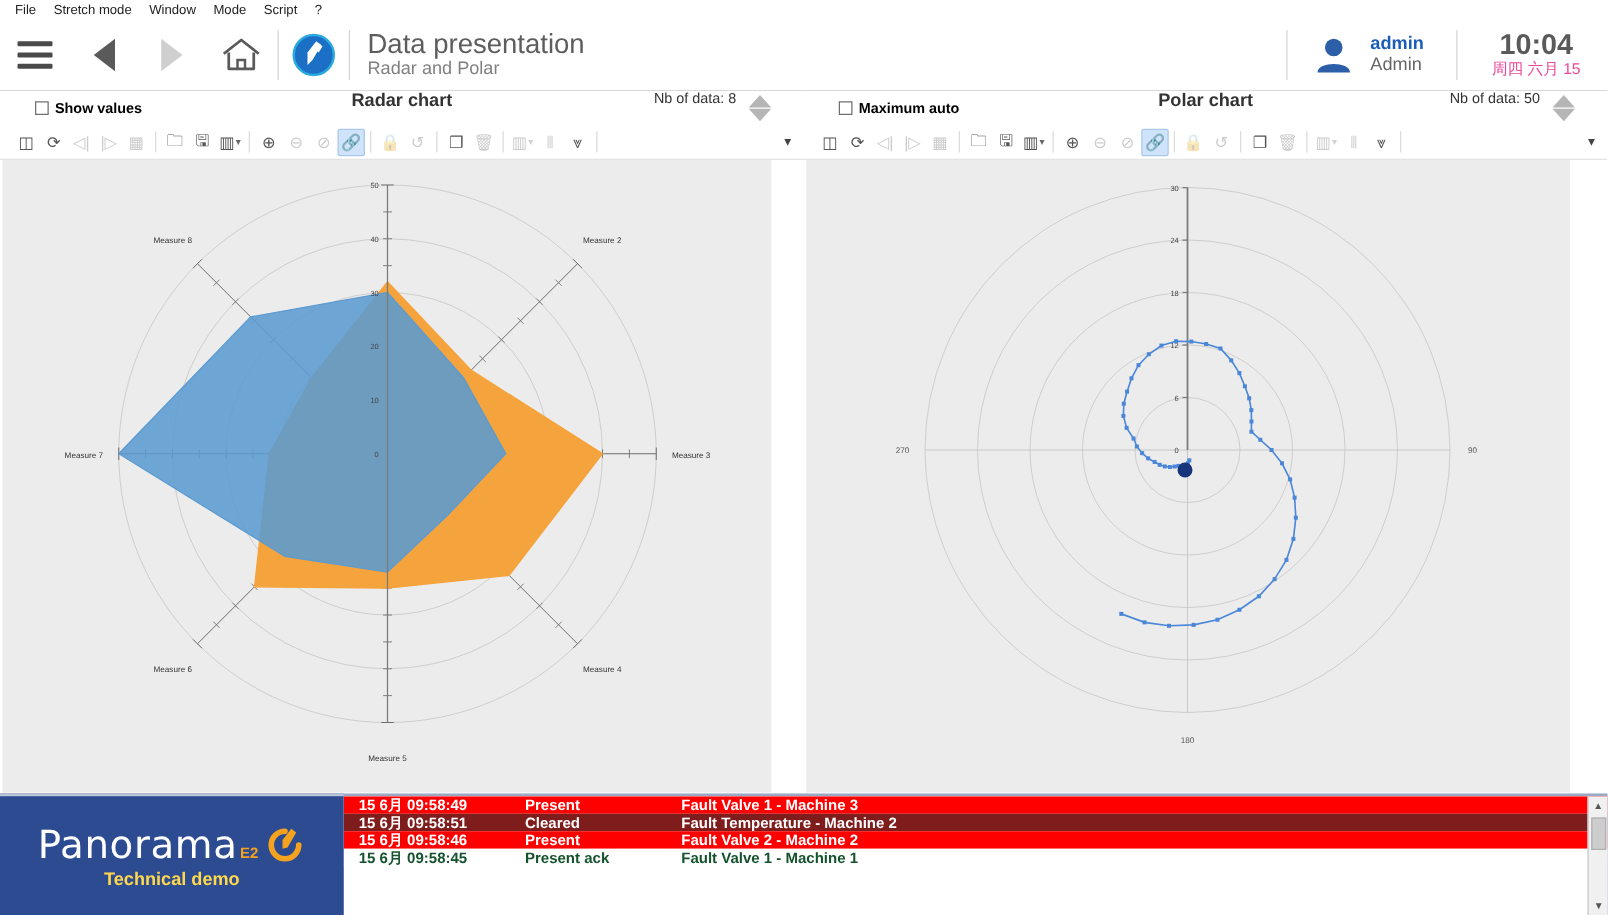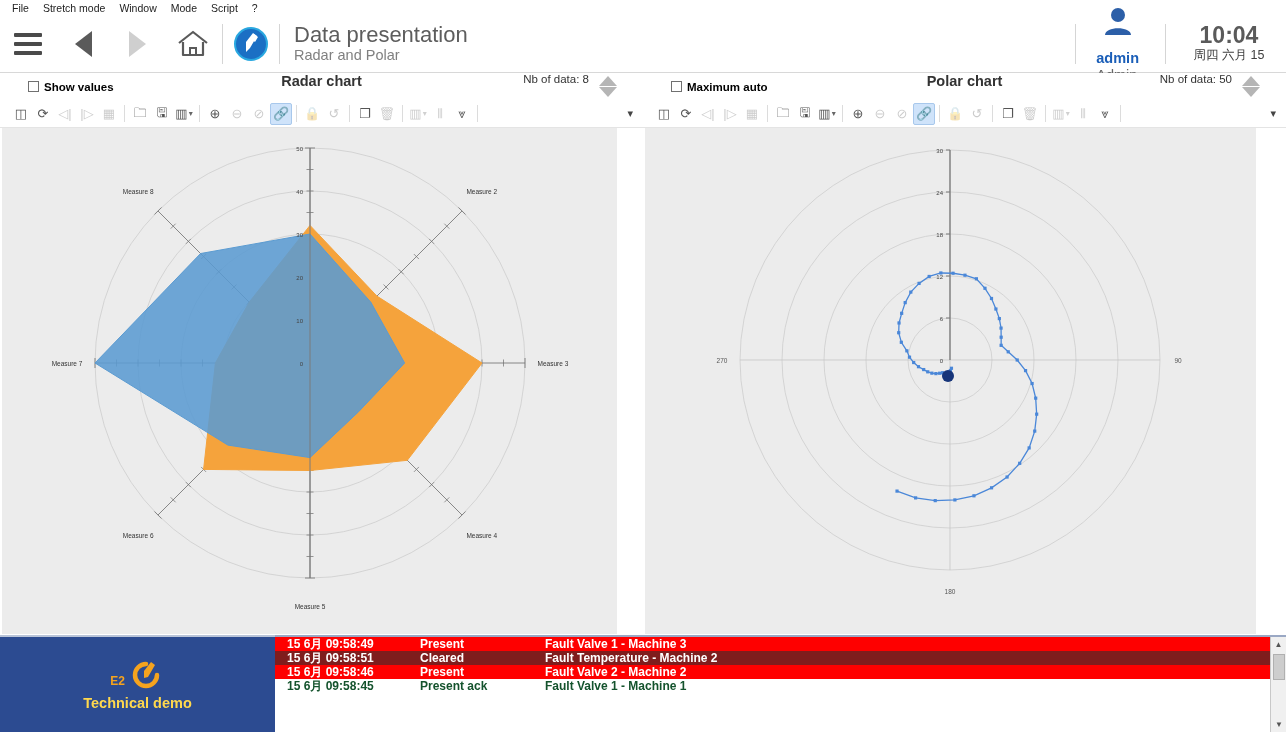--- a/index.html
+++ b/index.html
@@ -39,27 +39,27 @@
   .navbtn { width: 54px; display:flex; align-items:center; justify-content:center; cursor:pointer; }
   .tri-l { width:0;height:0;border-top:13px solid transparent;border-bottom:13px solid transparent;border-right:17px solid #5a5a5a; }
   .tri-r { width:0;height:0;border-top:13px solid transparent;border-bottom:13px solid transparent;border-left:17px solid #cfcfcf; }
   .homebtn { width: 58px; display:flex; align-items:center; justify-content:center; cursor:pointer; }
   .vsep { width:1px; height:40px; background:#d5d5d5; }
   .applogo { width: 56px; display:flex; align-items:center; justify-content:center; }
   .titlebox { padding-left: 14px; flex: 0 0 auto; }
   .title-main { font-size: 22px; color: #5d5d5d; line-height: 1.08; font-weight: 400; }
   .title-sub { font-size: 14.5px; color: #808080; line-height: 1.15; }
   .spacer { flex: 1 1 auto; }
-  .userbox { display:flex; align-items:center; gap: 12px; padding: 0 26px 0 20px; flex-direction: column; }
+  .userbox { display:flex; align-items:center; gap: 12px; padding: 0 26px 0 20px; }
   .user-txt { line-height: 1.15; }
   .user-name { font-size: 14.5px; color: #1a5eb8; font-weight: bold; }
   .user-role { font-size: 14.5px; color: #666; }
   .clockbox { padding: 0 16px 0 22px; text-align: center; min-width: 120px; }
   .clock-time { font-size: 23px; font-weight: bold; color: #5a5a5a; line-height: 1.05; }
-  .clock-date { font-size: 12.5px; color: #404040; }
+  .clock-date { font-size: 12.5px; color: #ec4899; }
 
   
   .panels { display: flex; height: 562px; background: #fff; }
   .panel { width: 643px; position: relative; }
   .panel.left { border-right: 0; }
   .panel-head {
     height: 27px; display:flex; 
     padding: 0 4px 0 28px; position: relative; background:#fff;
   }
   .chk { display:flex; align-items:center; gap:5px; cursor:pointer; }
@@ -538,20 +538,21 @@
           <rect x="250.43062769099004" y="361.50379703574373" width="3.2" height="3.2" fill="#4a87d8"></rect>
           <circle cx="303" cy="248" r="6" fill="#17357a"></circle>
         </svg>
     </div>
   </div>
 </div>
 
 <div class="bottom">
   <div class="logo-pane">
     <div class="logo-row">
+      <div class="logo-word">Panorama</div>
       <div class="logo-e2">E2</div>
       <svg width="34" height="34" viewBox="0 0 34 34" style="margin-bottom:1px;">
         <path d="M17 6 A11 11 0 1 0 28 17" fill="none" stroke="#f5a31e" stroke-width="4.5" stroke-linecap="round"></path>
         <path d="M15 20 L15 13 L22 4 L26 7 L19 19 Z" fill="#f5a31e"></path>
       </svg>
     </div>
     <div class="logo-demo">Technical demo</div>
   </div>
   <div class="alarms">
     <div id="alarm-rows">

